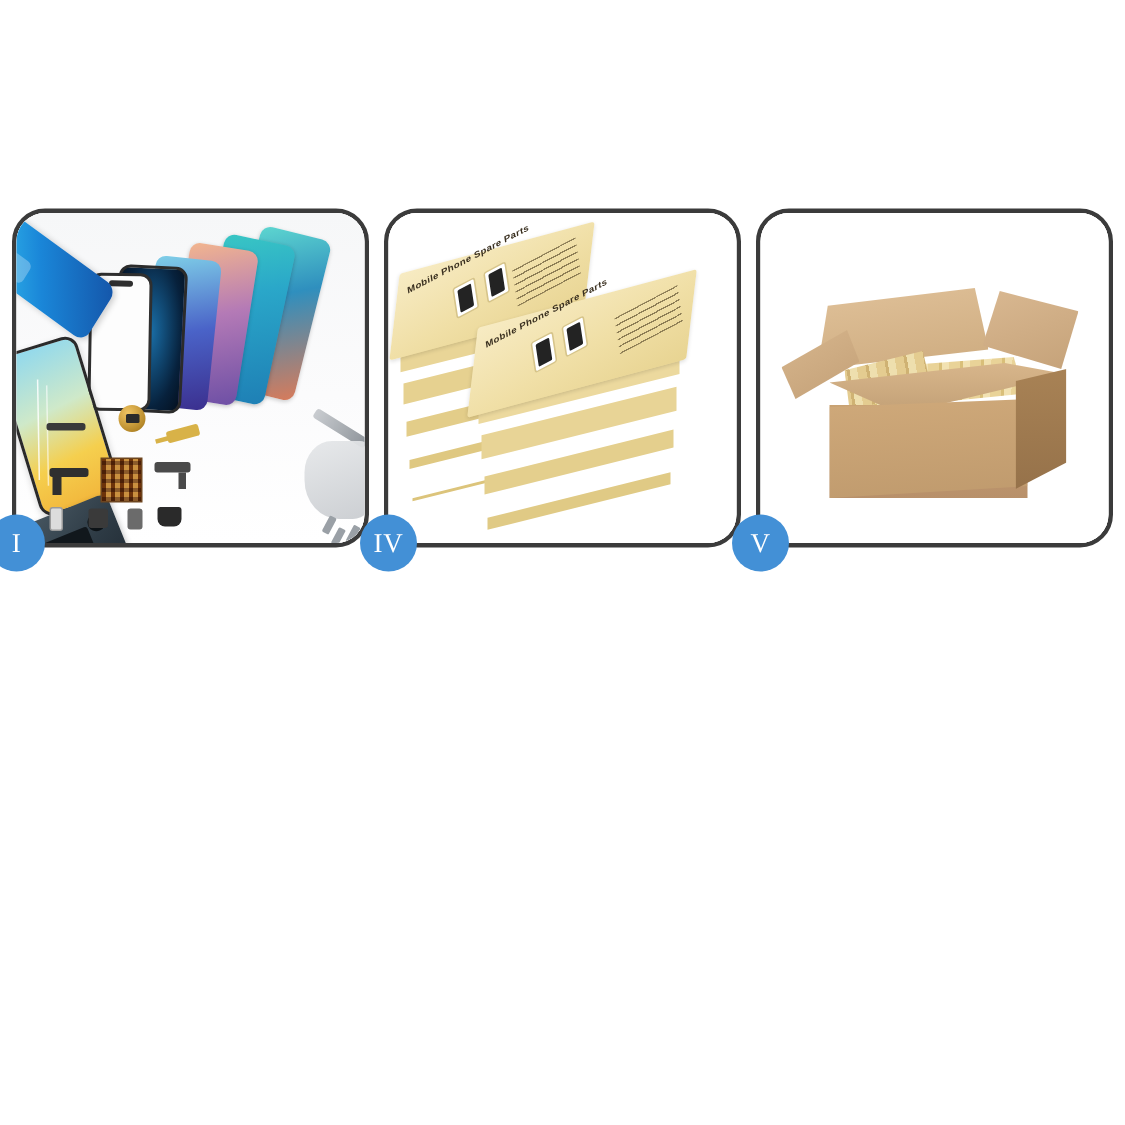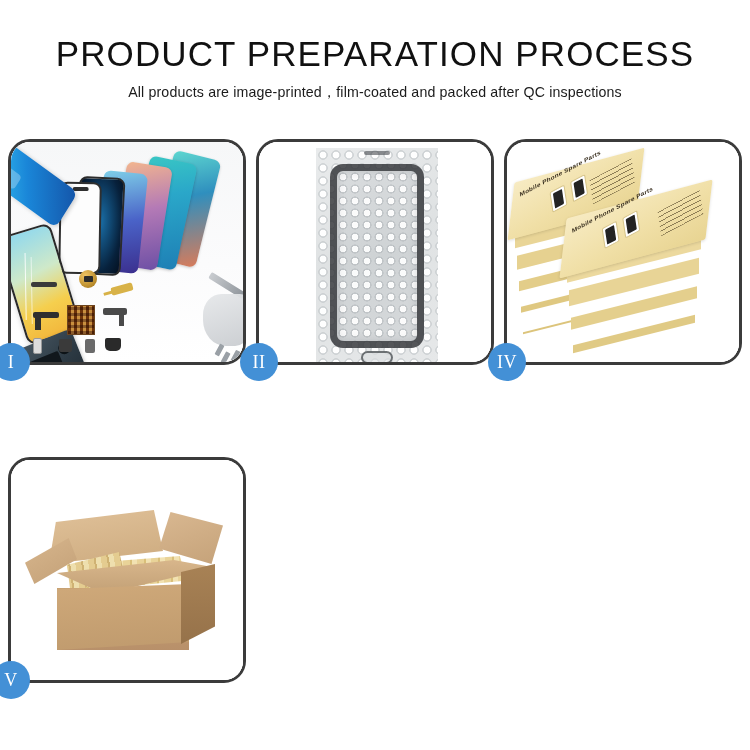--- a/index.html
+++ b/index.html
@@ -377,24 +377,20 @@
   .sb-seam2 {
     position: absolute; left: 44px; top: 152px; width: 20px; height: 16px;
     background: rgba(120,92,62,.3);
   }
 </style>
 </head>
 <body>
 
 <div class="page">
 
-  <div class="header">
-    <div class="page-title">PRODUCT PREPARATION PROCESS</div>
-    <div class="page-subtitle">All products are image-printed，film-coated and packed after QC inspections</div>
-  </div>
 
   <div class="grid">
 
     <div class="panel">
       <div class="panel-inner">
         <div class="scene-parts">
           <div class="ph ph-fan3"></div>
           <div class="ph ph-fan1"></div>
           <div class="ph ph-fan2"></div>
           <div class="ph ph-fan4"></div>
@@ -414,33 +410,20 @@
           <div class="part p-sim"></div>
           <div class="part p-cam"></div>
           <div class="part p-driver"></div>
           <div class="part p-hand"></div>
           <div class="part p-screws"></div>
         </div>
       </div>
       <div class="badge">I</div>
     </div>
 
-    <div class="panel">
-      <div class="panel-inner">
-        <div class="scene-film">
-          <div class="film-sheet">
-            <div class="film-screen">
-              <div class="film-ear"></div>
-              <div class="film-home"></div>
-            </div>
-          </div>
-        </div>
-      </div>
-      <div class="badge">II</div>
-    </div>
 
 
     <div class="panel">
       <div class="panel-inner">
         <div class="scene-stack">
           <div class="stk stk-back"></div>
           <div class="stk stk-front"></div>
 
           <div class="lid lid-a">
             <div class="lid-label">Mobile Phone Spare Parts</div>

